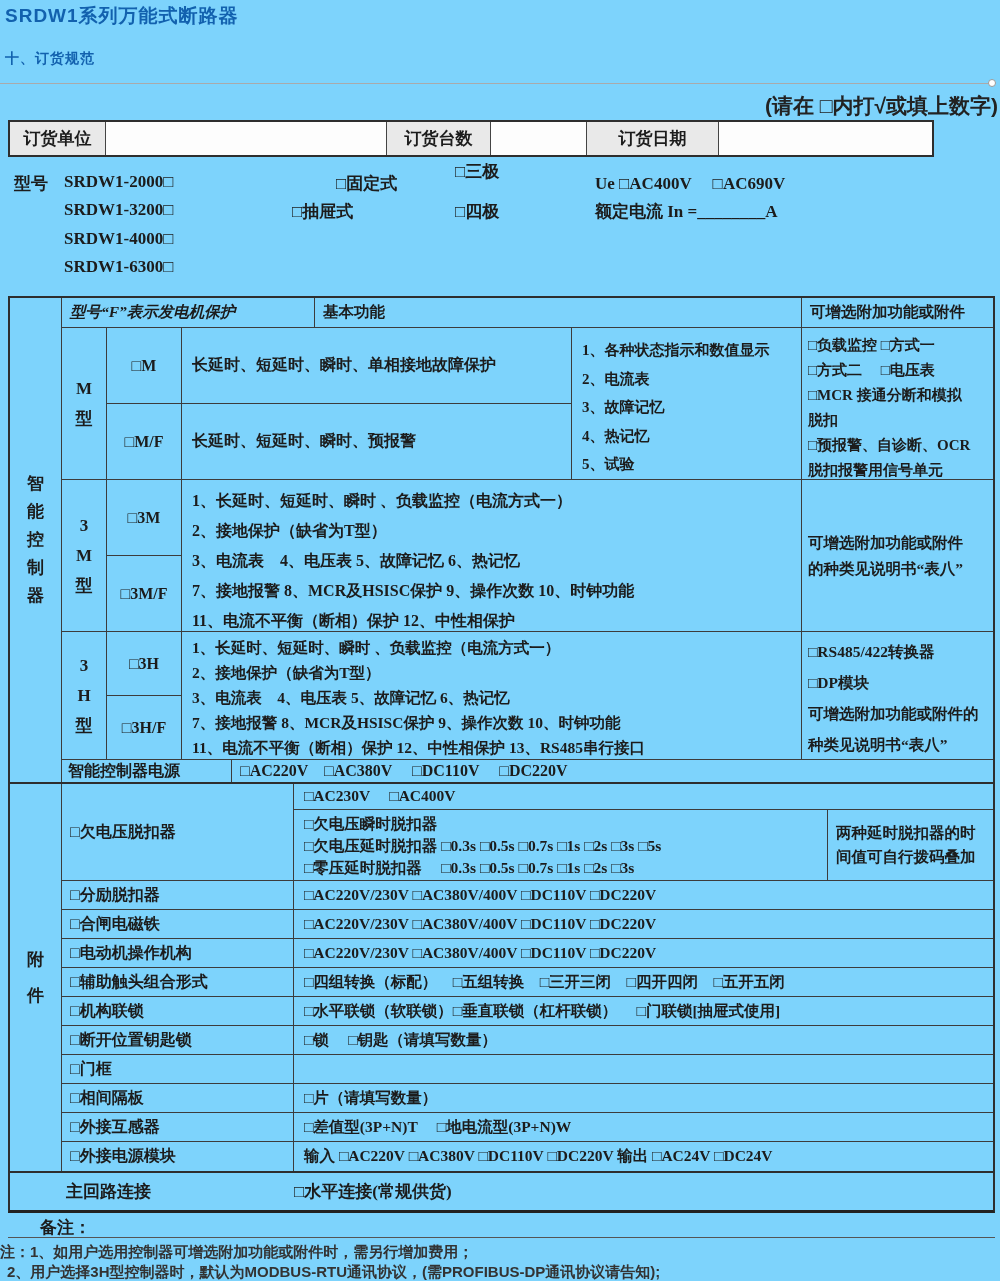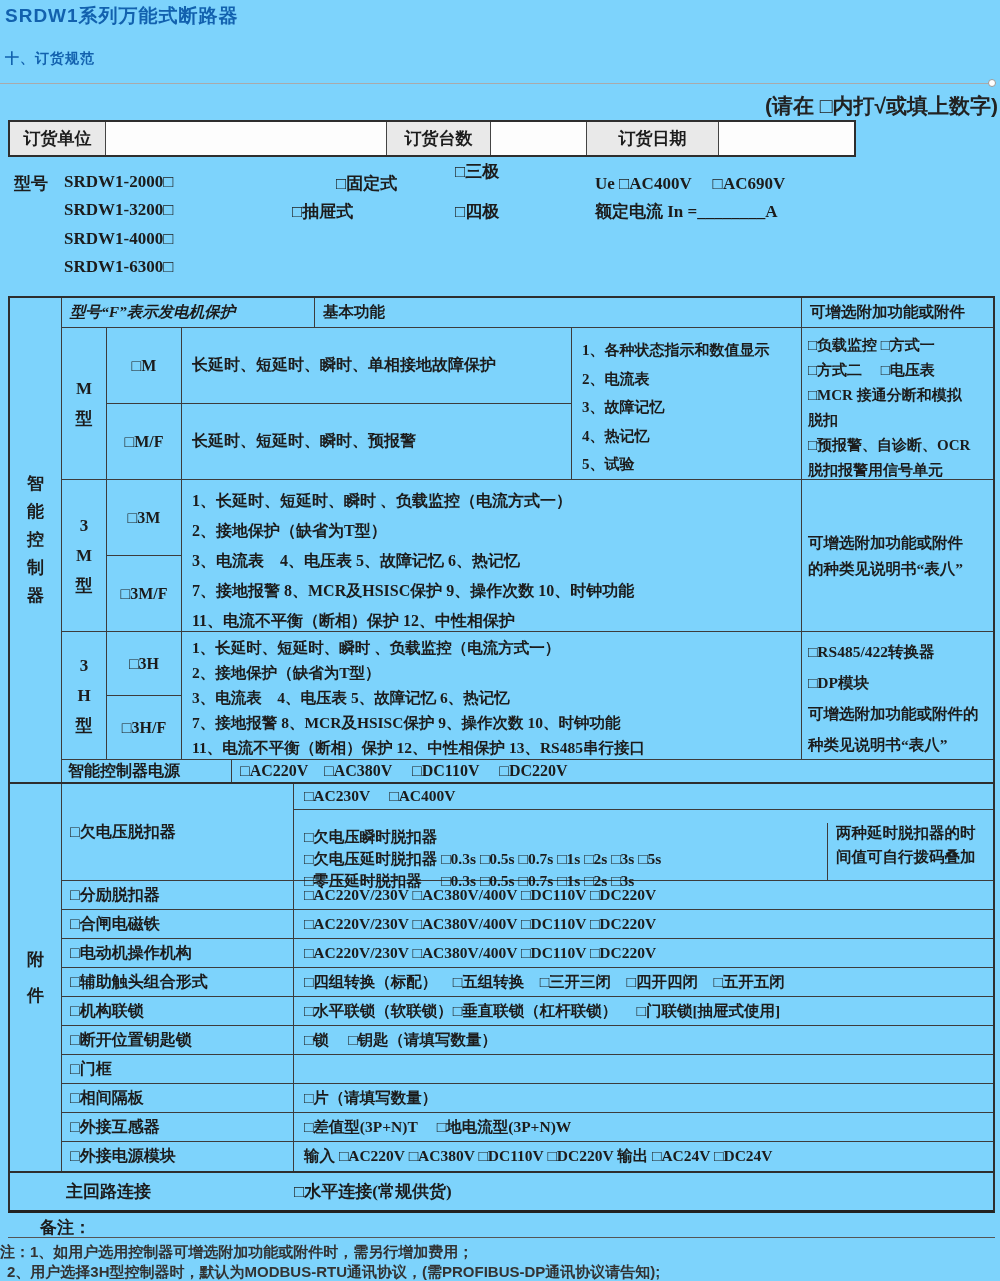--- a/index.html
+++ b/index.html
@@ -8,21 +8,21 @@
           font-family:"Liberation Serif","DejaVu Serif",serif; color:#1c1c1c; }
   .sans { font-family:"Liberation Sans","DejaVu Sans",sans-serif; }
 
   .title { position:absolute; left:5px; top:3px; font-size:19px; font-weight:bold; color:#1261ae; letter-spacing:1px; }
   .subtitle { position:absolute; left:5px; top:50px; font-size:14px; font-weight:bold; color:#1261ae; letter-spacing:1px; }
   .rule { position:absolute; left:0; top:83px; width:991px; height:1px; background:#aaa; }
   .rule-dot { position:absolute; left:988px; top:79px; width:8px; height:8px; border:1px solid #999; border-radius:50%; background:#fff; }
   .instruction { position:absolute; right:2px; top:92px; font-size:21px; font-weight:bold; color:#222; }
 
   
-  .order-grid { position:absolute; left:8px; top:120px; width:848px; height:37px;
+  .order-grid { position:absolute; left:8px; top:120px; width:926px; height:37px;
                 display:grid; grid-template-columns:96px 281px 104px 96px 132px auto;
                 border:2px solid #2e2e2e; }
   .order-grid > div { border-right:1px solid #444; display:flex; align-items:center; justify-content:center;
                       font-size:17px; font-weight:bold; }
   .order-grid > div:last-child { border-right:none; }
   .ocell-label { background:#e9e9e9; }
   .ocell-value { background:#fdfdfd; }
 
   
   .mrow { position:absolute; font-size:17px; font-weight:bold; white-space:nowrap; }
@@ -50,21 +50,21 @@
   .plabel { display:flex; align-items:center; padding-left:6px; font-size:16px; }
   .popts { display:flex; align-items:center; padding-left:8px; font-size:16px; }
 
   
   .acc-grid { position:absolute; left:8px; top:784px; width:987px; height:389px;
               display:grid; grid-template-columns:52px 232px 534px 165px;
               grid-template-rows:26px 71px repeat(10, 29px);
               border:2px solid #2e2e2e; border-top:none; font-weight:bold; }
   .aname { display:flex; align-items:center; padding-left:8px; font-size:16px; }
   .aopts { display:flex; align-items:center; padding-left:10px; font-size:15.5px; white-space:pre-line; }
-  .aopts-multi { padding:3px 0 0 10px; font-size:15.5px; line-height:22px; white-space:pre-line; display:block;margin-top:13px; }
+  .aopts-multi { padding:3px 0 0 10px; font-size:15.5px; line-height:22px; white-space:pre-line; display:block; }
   .anote { display:flex; align-items:center; padding-left:8px; font-size:15.5px; line-height:24px; white-space:pre-line; }
 
   .main-row { position:absolute; left:8px; top:1173px; width:987px; height:40px;
               border-left:2px solid #2e2e2e; border-right:2px solid #2e2e2e; border-bottom:3px solid #222;
               display:flex; align-items:center; font-weight:bold; font-size:17px; }
   .main-row .lbl { margin-left:56px; width:228px; }
   .remark-row { position:absolute; left:8px; top:1216px; width:987px; height:22px;
                 border-bottom:1px solid #555; font-weight:bold; font-size:17px; }
   .remark-row .lbl { position:absolute; left:32px; top:0; }
   .note-line1 { position:absolute; left:0; top:1243px; font-size:15px; font-weight:bold; color:#333; white-space:nowrap; }

